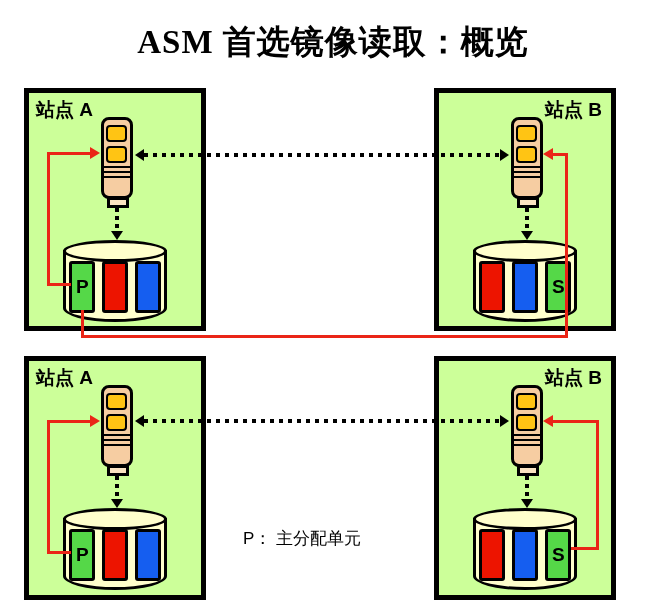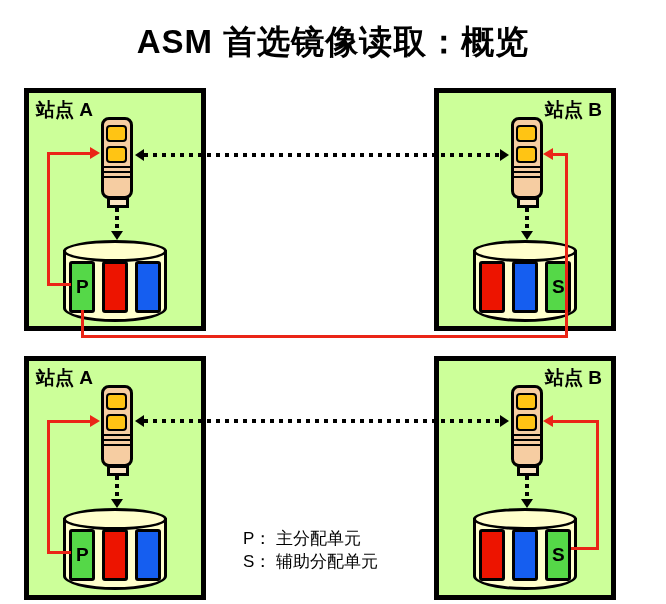--- a/index.html
+++ b/index.html
@@ -9,20 +9,21 @@
     width: 666px; height: 604px;
     background: var(--page-bg);
     font-family: "Liberation Sans", "DejaVu Sans", sans-serif;
     overflow: hidden;
   }
   .title {
     position: absolute; left: 0; right: 0; top: 20px;
     text-align: center;
     font-size: 33px; font-weight: bold; color: var(--ink);
     letter-spacing: 1px;
+    font-family: Liberation Serif, serif;
   }
   .site-box {
     position: absolute;
     width: 182px;
     background: var(--site-green);
     border: 5px solid var(--ink);
     z-index: 1;
   }
   .site-label {
     position: absolute; top: 4px;
@@ -271,16 +272,15 @@
   <div class="dhead-right" style="left:500px;top:415px"></div>
 
   <div class="rl" style="left:81px;top:310px;width:3px;height:28px"></div>
   <div class="rl" style="left:81px;top:335px;width:487px;height:3px"></div>
   <div class="rl" style="left:565px;top:153px;width:3px;height:185px"></div>
   <div class="rl" style="left:551px;top:153px;width:17px;height:3px"></div>
   <div class="rhead-left" style="left:543px;top:148px"></div>
 
   <div class="legend">
     <div>P： 主分配单元</div>
-    <div>S： 辅助分配单元</div>
   </div>
 
 </div>
 
 </body></html>

